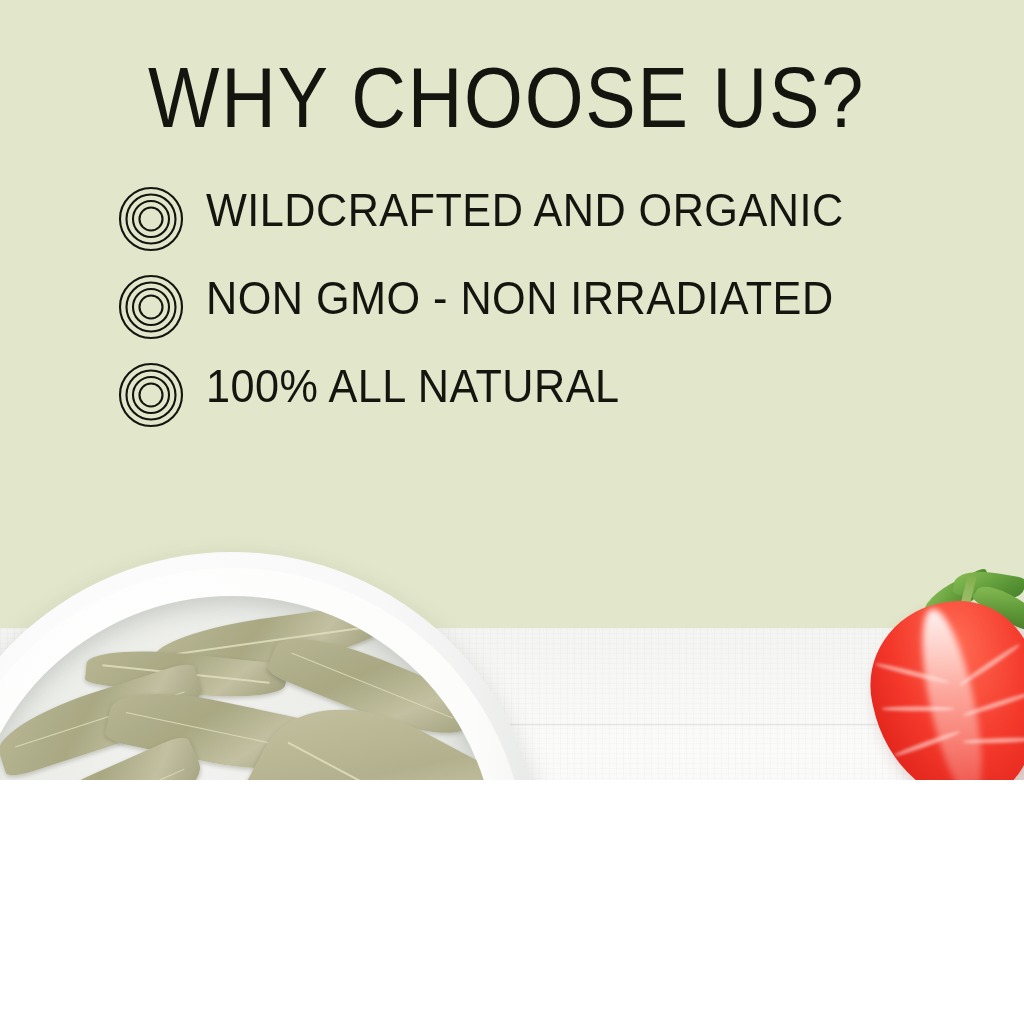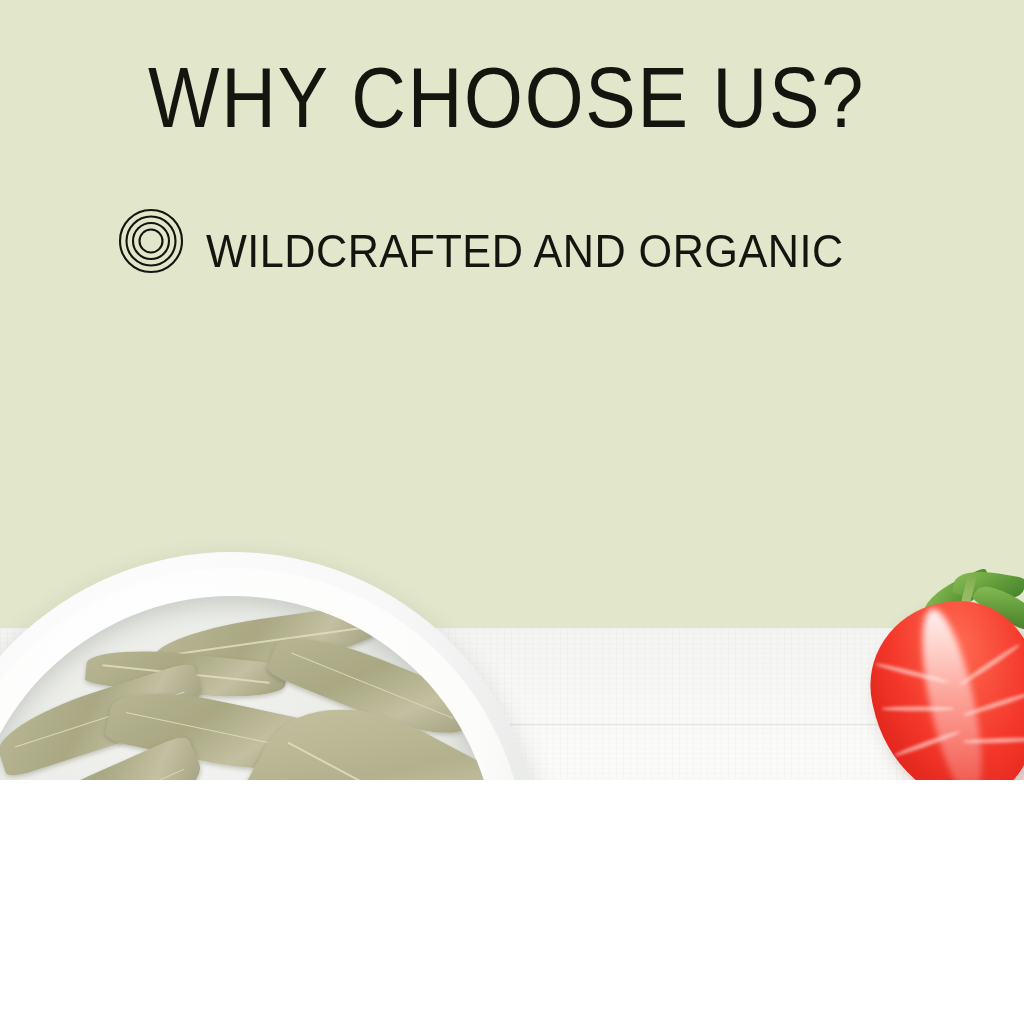--- a/index.html
+++ b/index.html
@@ -81,21 +81,21 @@
 
   
   .feature-list {
     position: absolute;
     left: 118px;
     top: 186px;
     width: 880px;
   }
   .feature-row {
     display: flex;
-    align-items: flex-end;
+    align-items: flex-start;
     height: 88px;
   }
   .bullet-icon {
     flex: 0 0 auto;
     width: 66px;
     height: 66px;
     margin-right: 22px;
     display: block;
   }
   .feature-text {
@@ -253,22 +253,40 @@
     <div class="feature-row">
       <svg class="bullet-icon" viewBox="0 0 66 66">
         <circle cx="33" cy="33" r="31" fill="none" stroke="#14150f" stroke-width="2.1"></circle>
         <circle cx="33" cy="33" r="24.5" fill="none" stroke="#14150f" stroke-width="2.1"></circle>
         <circle cx="33" cy="33" r="18" fill="none" stroke="#14150f" stroke-width="2.1"></circle>
         <circle cx="33" cy="33" r="11.5" fill="none" stroke="#14150f" stroke-width="2.1"></circle>
       </svg>
       <span class="feature-text">WILDCRAFTED AND ORGANIC</span>
     </div>
 
-
-
+    <div class="feature-row">
+      <svg class="bullet-icon" viewBox="0 0 66 66">
+        <circle cx="33" cy="33" r="31" fill="none" stroke="#14150f" stroke-width="2.1"></circle>
+        <circle cx="33" cy="33" r="24.5" fill="none" stroke="#14150f" stroke-width="2.1"></circle>
+        <circle cx="33" cy="33" r="18" fill="none" stroke="#14150f" stroke-width="2.1"></circle>
+        <circle cx="33" cy="33" r="11.5" fill="none" stroke="#14150f" stroke-width="2.1"></circle>
+      </svg>
+      <span class="feature-text">NON GMO - NON IRRADIATED</span>
+    </div>
+
+
+    <div class="feature-row">
+      <svg class="bullet-icon" viewBox="0 0 66 66">
+        <circle cx="33" cy="33" r="31" fill="none" stroke="#14150f" stroke-width="2.1"></circle>
+        <circle cx="33" cy="33" r="24.5" fill="none" stroke="#14150f" stroke-width="2.1"></circle>
+        <circle cx="33" cy="33" r="18" fill="none" stroke="#14150f" stroke-width="2.1"></circle>
+        <circle cx="33" cy="33" r="11.5" fill="none" stroke="#14150f" stroke-width="2.1"></circle>
+      </svg>
+      <span class="feature-text">100% ALL NATURAL</span>
+    </div>
 
   </div>
 
   <div class="photo-area">
     <div class="plank-seam" style="top:96px;"></div>
     <div class="plank-seam" style="top:228px;"></div>
     <div class="plank-seam" style="top:340px;"></div>
   </div>
 
   <div class="bowl-wrap">

